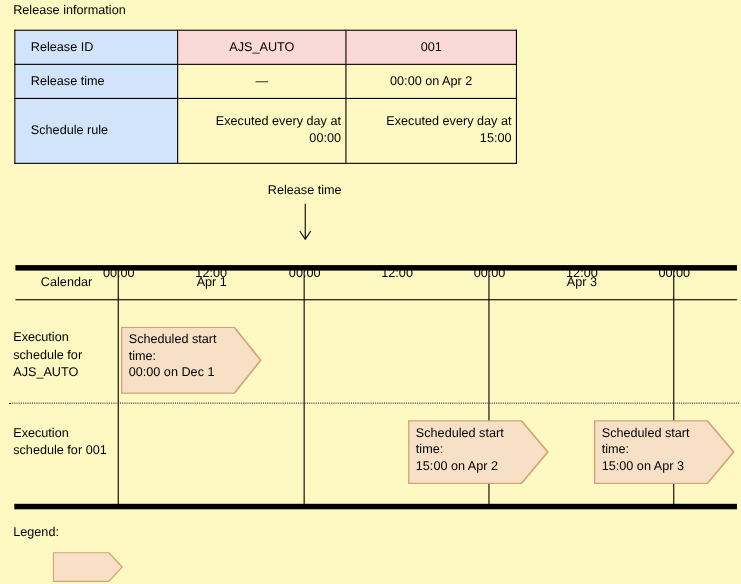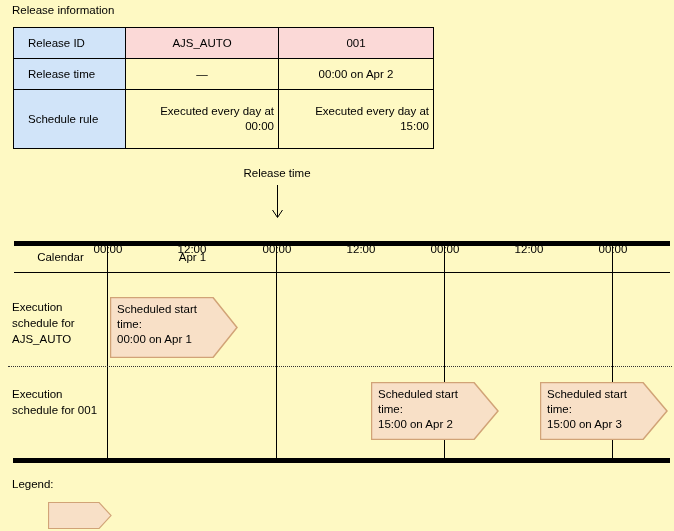--- a/index.html
+++ b/index.html
@@ -9,21 +9,21 @@
     font-family:"Liberation Sans", sans-serif; font-size:11.5px; color:#000;
     overflow:hidden;
     --blue:#d1e4f9; --pink:#fbd9d7; --badge-fill:#f8e0c7; --badge-border:#d1a377;
   }
   .abs { position:absolute; }
   .ctr { text-align:center; }
 
   
   table.release { border-collapse:collapse; table-layout:fixed; }
   table.release td { border:1px solid #000; font-size:11.5px; vertical-align:middle; }
-  td.hdr { background:var(--blue); width:112px; padding-left:14px; }
+  td.hdr { background:var(--blue); width:148px; padding-left:14px; }
   td.c2 { width:153px; }
   td.c3 { width:155px; }
   tr.r1 { height:31px; } tr.r2 { height:31px; } tr.r3 { height:59px; }
   tr.r1 td.c2, tr.r1 td.c3 { background:var(--pink); text-align:center; }
   tr.r2 td.c2, tr.r2 td.c3 { text-align:center; }
   tr.r3 td.c2, tr.r3 td.c3 { text-align:right; padding-left:10px; padding-right:4px; line-height:15px; }
 
   .hline { background:#000; height:1px; }
   .bar   { background:#000; height:5px; }
   .vline { background:#000; width:1px; }
@@ -75,39 +75,40 @@
   <div class="abs ticklabel" style="left:255px; top:222px;">00:00</div>
   <div class="abs ticklabel" style="left:339px; top:222px;">12:00</div>
   <div class="abs ticklabel" style="left:423px; top:222px;">00:00</div>
   <div class="abs ticklabel" style="left:507px; top:222px;">12:00</div>
   <div class="abs ticklabel" style="left:591px; top:222px;">00:00</div>
 
   <div class="abs bar" style="left:14px; top:241px; width:656px;"></div>
 
   <div class="abs ctr" style="left:14px;  top:251px; width:93px;">Calendar</div>
   <div class="abs ctr" style="left:108px; top:251px; width:169px;">Apr 1</div>
+  <div class="abs ctr" style="left:445px; top:251px; width:168px;">Apr 3</div>
   <div class="abs hline" style="left:14px; top:272px; width:656px;"></div>
 
   <div class="abs vline" style="left:107px; top:246px; height:213px;"></div>
   <div class="abs vline" style="left:276px; top:246px; height:213px;"></div>
   <div class="abs vline" style="left:444px; top:246px; height:213px;"></div>
   <div class="abs vline" style="left:612px; top:246px; height:213px;"></div>
 
   <div class="abs rowlabel" style="left:12px; top:299px;">Execution schedule for AJS_AUTO</div>
   <div class="abs rowlabel" style="left:12px; top:386px;">Execution schedule for 001</div>
 
   <div class="abs dotline" style="left:8px; top:366px; width:664px;"></div>
 
   <div class="badge" style="left:110px; top:297px; width:128px; height:61px;">
     <svg viewBox="0 0 128 60" preserveAspectRatio="none">
       <polygon points="0.5,0.5 103,0.5 127,30 103,59.5 0.5,59.5" fill="var(--badge-fill)" stroke="var(--badge-border)" stroke-width="1.5"></polygon>
     </svg>
     <div class="badge-text">
       <span>Scheduled start time:</span><br>
-      <span>00:00 on Apr 1</span>
+      <span>00:00 on Dec 1</span>
     </div>
   </div>
 
   <div class="badge" style="left:371px; top:382px; width:128px; height:58px;">
     <svg viewBox="0 0 128 60" preserveAspectRatio="none">
       <polygon points="0.5,0.5 103,0.5 127,30 103,59.5 0.5,59.5" fill="var(--badge-fill)" stroke="var(--badge-border)" stroke-width="1.5"></polygon>
     </svg>
     <div class="badge-text">
       <span>Scheduled start time:</span><br>
       <span>15:00 on Apr 2</span>

